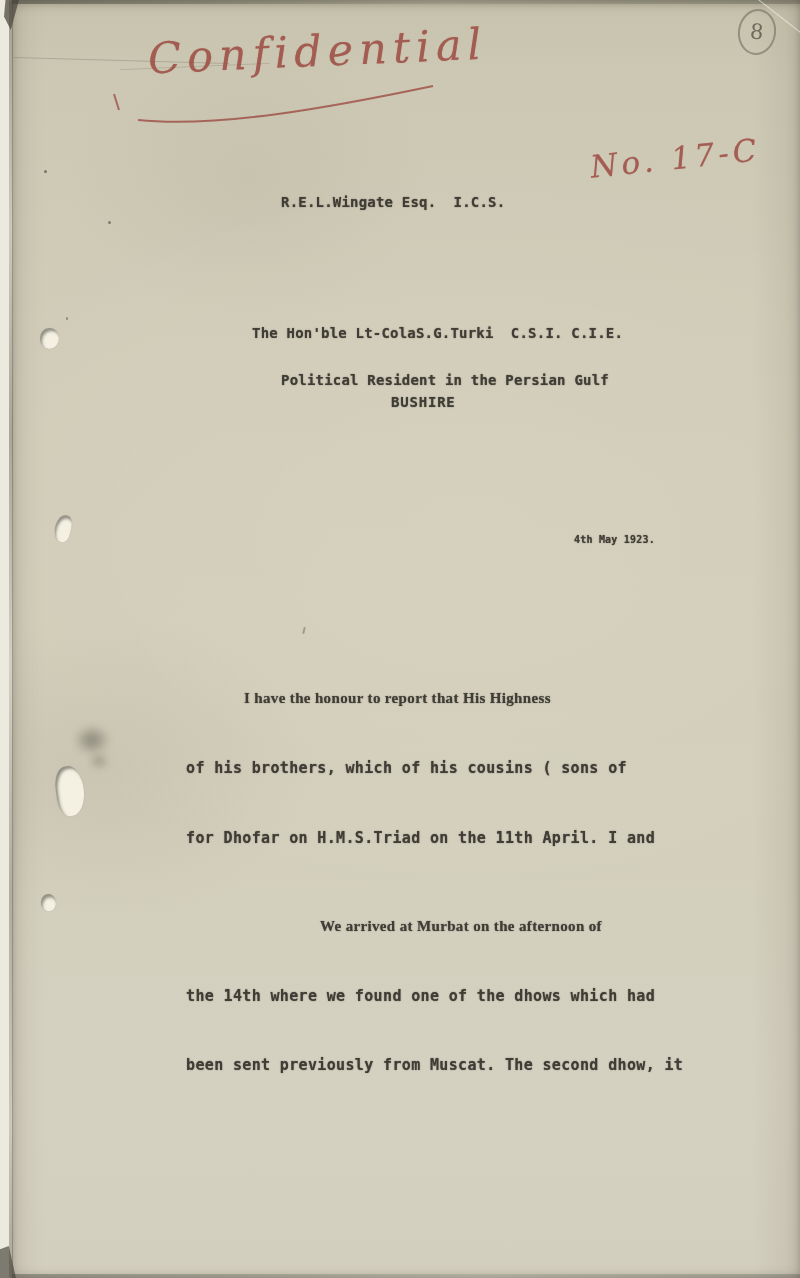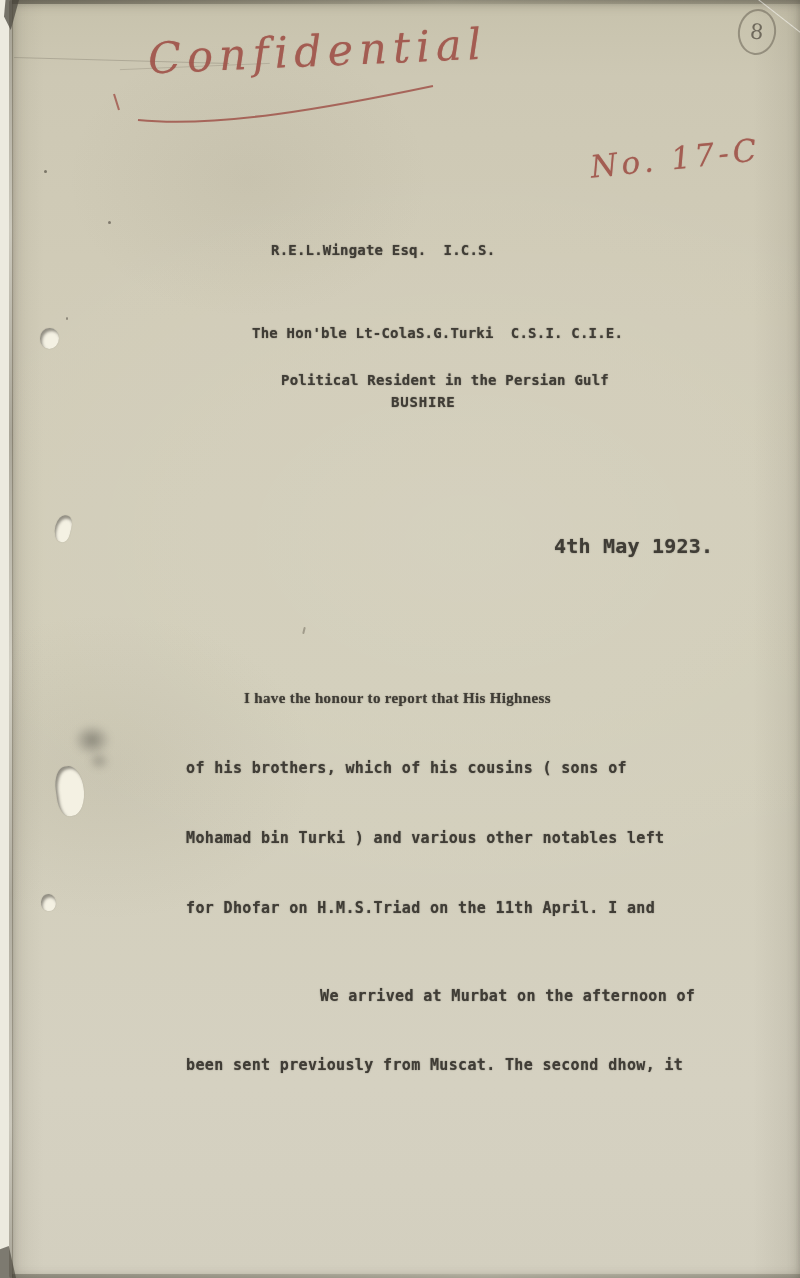--- a/index.html
+++ b/index.html
@@ -80,29 +80,29 @@
     transform:rotate(9deg);
     display:flex;align-items:center;justify-content:center;
   }
   .folio span{font-family:"DejaVu Serif","Liberation Serif",serif;font-size:21px;color:#6f695c;transform:rotate(-4deg);}
 
   
   .typed{
     position:absolute;color:#403d36;font-weight:bold;white-space:pre;
     text-shadow:0 0 1.2px rgba(58,55,48,.75);
   }
-  .sender{left:271px;top:194px;font-size:14px;letter-spacing:.2px;margin-top:48px;}
+  .sender{left:281px;top:194px;font-size:14px;letter-spacing:.2px;}
   .addr1{left:252px;top:325px;font-size:14px;letter-spacing:.2px;}
   .addr2{left:281px;top:372px;font-size:14px;letter-spacing:.2px;}
   .addr3{left:391px;top:394px;font-size:14px;letter-spacing:.8px;text-align:center;}
-  .dateline{left:554px;top:534px;font-size:20px;letter-spacing:.2px;}
+  .dateline{left:574px;top:534px;font-size:10px;letter-spacing:.2px;}
   .body-block{left:186px;top:646px;width:540px;font-size:15px;letter-spacing:.35px;}
   .tline{height:33.9px;line-height:33.9px;}
   .ind1{padding-left:58px;font-family:Liberation Serif, serif;}
-  .ind2{padding-left:134px;}
+  .ind2{padding-left:134px;font-family:Liberation Serif, serif;}
 </style>
 </head>
 <body>
 
 <div class="scan">
   <div class="paper"></div>
   <div class="torn-edge"></div>
   <div class="corner-notch-top"></div>
   <div class="corner-notch-bottom"></div>
   <div class="top-edge-shade"></div>
@@ -135,24 +135,24 @@
 
   <div class="typed sender">R.E.L.Wingate Esq.  I.C.S.</div>
   <div class="typed addr1">The Hon'ble Lt-ColaS.G.Turki  C.S.I. C.I.E.</div>
   <div class="typed addr2">Political Resident in the Persian Gulf</div>
   <div class="typed addr3">BUSHIRE</div>
   <div class="typed dateline">4th May 1923.</div>
 
   <div class="typed body-block">
     <div class="tline ind1">I have the honour to report that His Highness</div>
     <div class="tline">of his brothers, which of his cousins ( sons of</div>
-    <div class="tline">Mohamad bin Turki ) and various other notables left</div>
     <div class="tline">for Dhofar on H.M.S.Triad on the 11th April. I and</div>
 
     <div class="tline ind2">We arrived at Murbat on the afternoon of</div>
+    <div class="tline">the 14th where we found one of the dhows which had</div>
     <div class="tline">been sent previously from Muscat. The second dhow, it</div>
     
     
     
     
 
     
     
     
     

